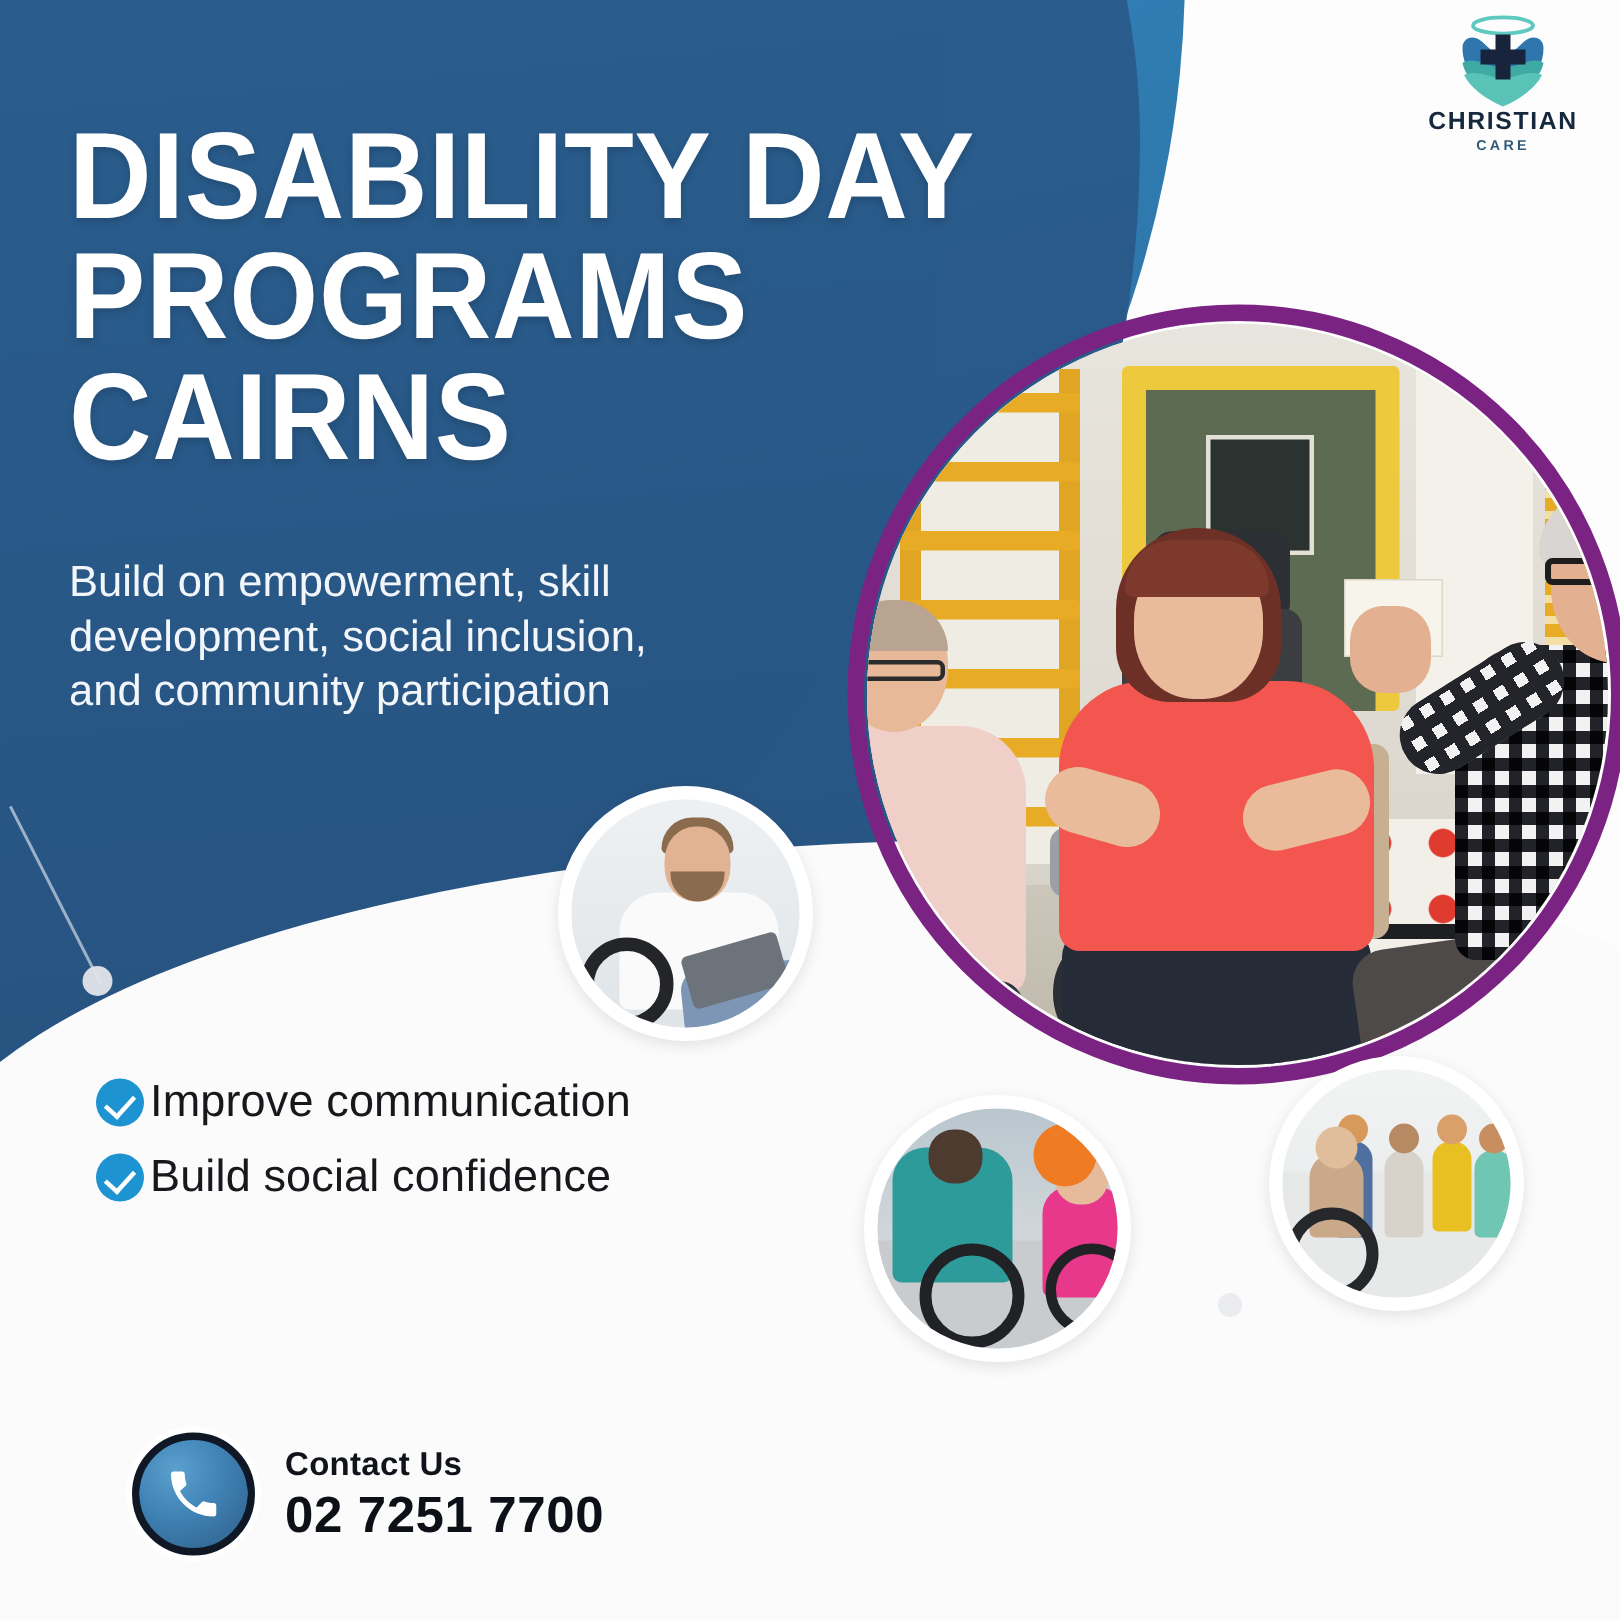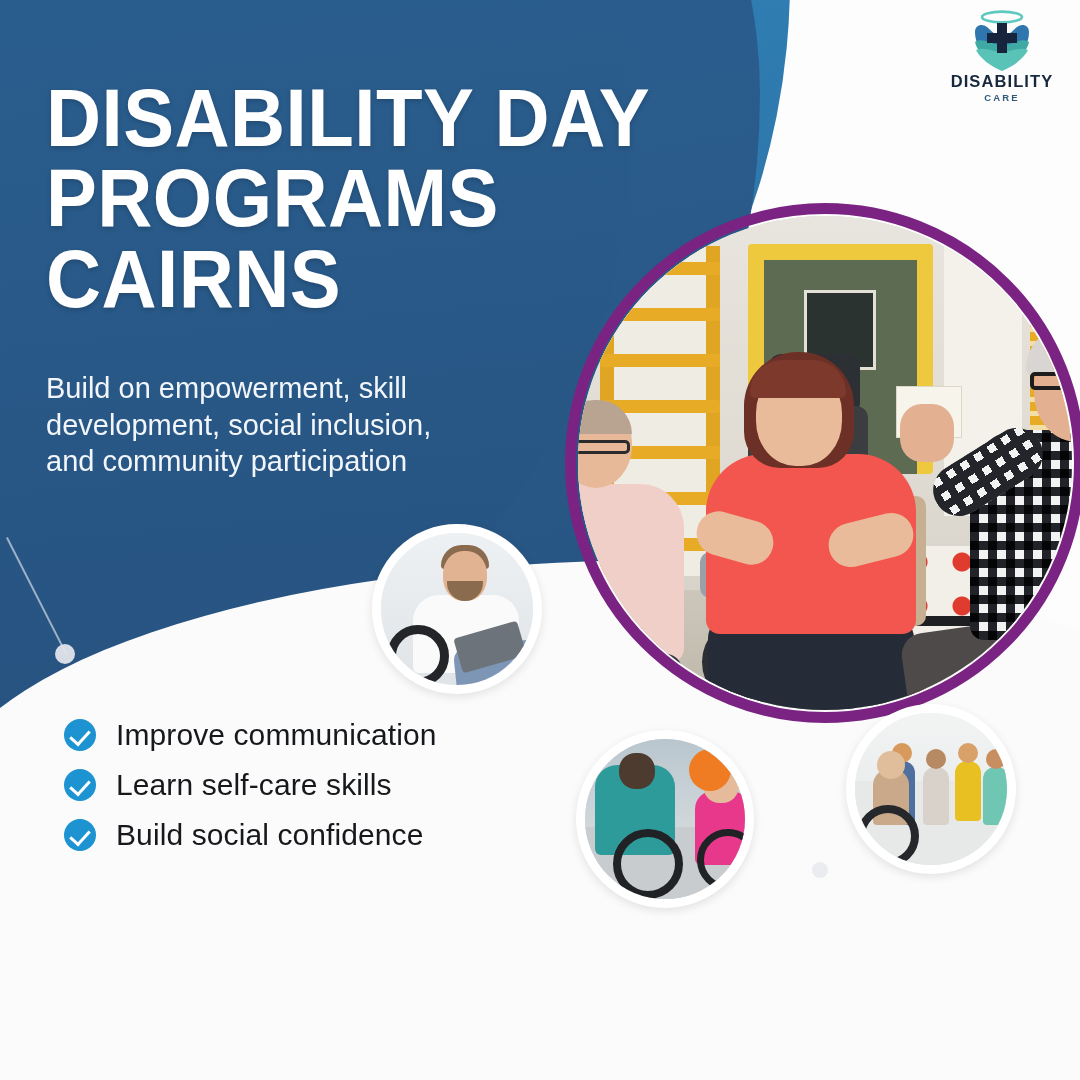--- a/index.html
+++ b/index.html
@@ -226,21 +226,21 @@
     width:32px; height:32px; border-radius:50%;
     background:#1d93d2; position:relative; flex:0 0 32px;
   }
   .bullet .chk:after{
     content:""; position:absolute; left:10px; top:7px;
     width:9px; height:16px;
     border:solid #ffffff; border-width:0 3.4px 3.4px 0;
     transform:rotate(42deg);
   }
   .bullet .txt{
-    margin-left:20px; font-size:30px; color:#16181b; font-weight:400;
+    margin-left:4px; font-size:30px; color:#16181b; font-weight:400;
     letter-spacing:.1px;
   }
 
   
   .contact{ position:absolute; left:88px; top:955px; display:flex; align-items:center; z-index:30; }
   .phone-circle{
     width:82px; height:82px; border-radius:50%;
     background:radial-gradient(circle at 34% 28%,#5ba0cf 0%,#3f82b4 45%,#2e5e87 100%);
     border:5px solid #101826;
     position:relative; flex:0 0 82px;
@@ -349,21 +349,21 @@
 
   <div class="logo">
     <svg width="78" height="62" viewBox="0 0 78 62">
       <ellipse cx="39" cy="7" rx="20" ry="5.4" fill="none" stroke="#5fc9c0" stroke-width="2.6"></ellipse>
       <path d="M12 22c0-7 7-9 12-5 4 3 8 9 15 9s11-6 15-9c5-4 12-2 12 5 0 16-13 28-27 34C25 50 12 38 12 22z" fill="#2e76ad"></path>
       <path d="M12 32c8-5 16 3 27 3s19-8 27-3c-2 10-13 21-27 27C25 53 14 42 12 32z" fill="#3fa9a4"></path>
       <path d="M13 40c9-4 17 2 26 2s17-6 26-2c-4 8-14 16-26 21-12-5-22-13-26-21z" fill="#58c3b6"></path>
       <rect x="34" y="13" width="10" height="30" fill="#17243c"></rect>
       <rect x="24" y="23" width="30" height="10" fill="#17243c"></rect>
     </svg>
-    <div class="logo-name">DISABILITY</div>
+    <div class="logo-name">CHRISTIAN</div>
     <div class="logo-sub">CARE</div>
   </div>
 
   <div class="headline">
     <div>DISABILITY DAY</div>
     <div>PROGRAMS</div>
     <div>CAIRNS</div>
   </div>
 
   <div class="subhead">Build on empowerment, skill development, social inclusion, and community participation</div>
@@ -407,23 +407,30 @@
     <div class="m3-chair"></div>
   </div>
 
   <div class="bullets">
     <div class="bullet">
       <span class="chk"></span>
       <span class="txt">Improve communication</span>
     </div>
     <div class="bullet">
       <span class="chk"></span>
-      <span class="txt">Learn self-care skills</span>
-    </div>
-    <div class="bullet">
-      <span class="chk"></span>
       <span class="txt">Build social confidence</span>
     </div>
   </div>
 
+  <div class="contact">
+    <span class="phone-circle">
+      <svg width="40" height="40" viewBox="0 0 24 24">
+        <path fill="#ffffff" d="M6.6 10.8c1.4 2.8 3.8 5.1 6.6 6.6l2.2-2.2c.3-.3.7-.4 1-.2 1.2.4 2.4.6 3.7.6.6 0 1 .4 1 1V20c0 .6-.4 1-1 1C10.6 21 3 13.4 3 4c0-.6.4-1 1-1h3.5c.6 0 1 .4 1 1 0 1.3.2 2.5.6 3.7.1.3 0 .7-.2 1l-2.3 2.1z"></path>
+      </svg>
+    </span>
+    <div class="contact-text">
+      <div class="contact-label">Contact Us</div>
+      <div class="contact-number">02 7251 7700</div>
+    </div>
+  </div>
 
 
 </div>
 
 </body></html>

